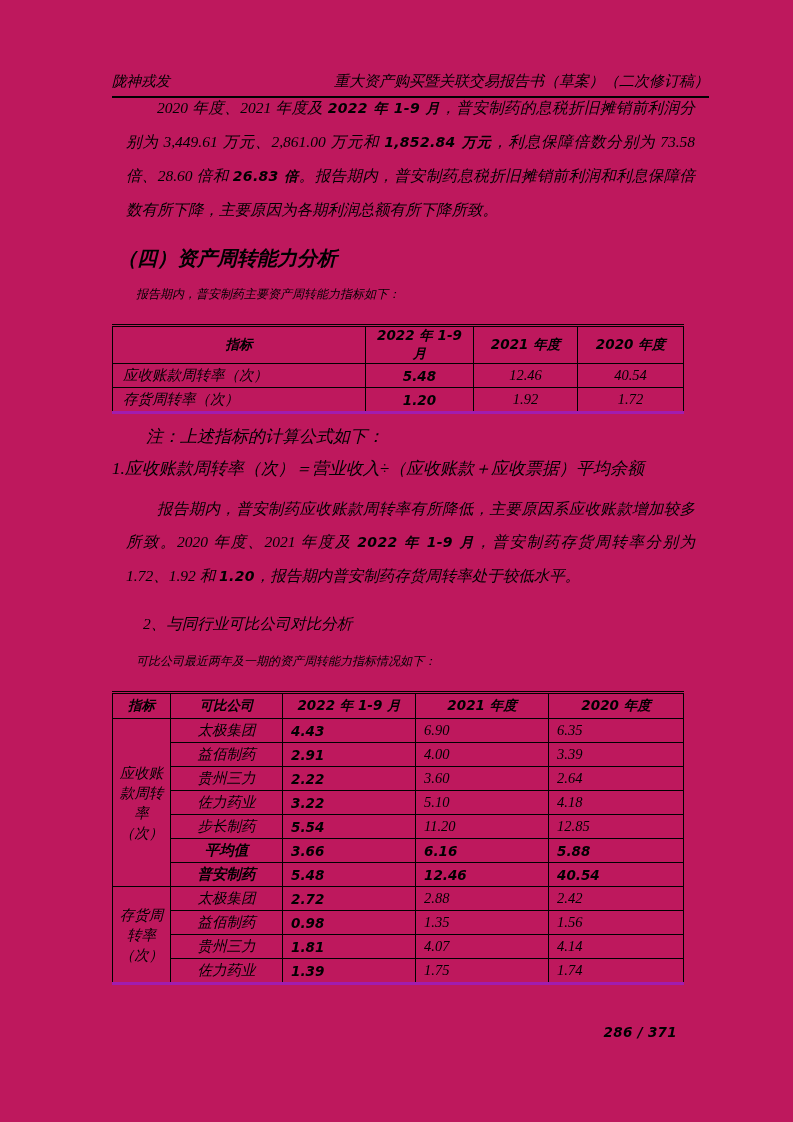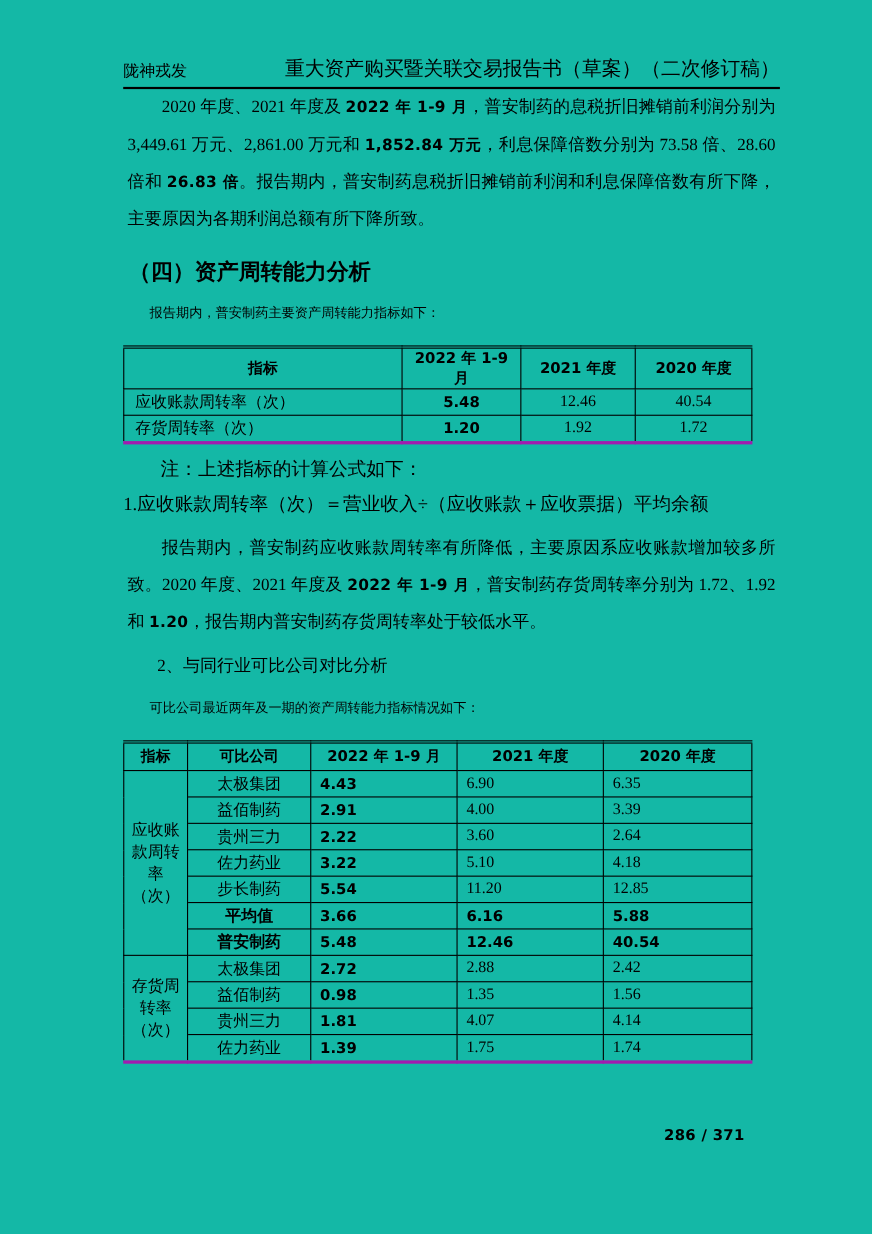--- a/index.html
+++ b/index.html
@@ -1,31 +1,31 @@
 <!DOCTYPE html>
 <html><head>
 <meta charset="utf-8">
 <style>
   html,body { margin:0; padding:0; background:#ffffff; }
   .page {
-    position:relative; width:793px; height:1122px; background:#14b8a6;
-    font-family:"Liberation Serif", serif; color:#000; overflow:hidden;
+    position:relative; width:793px; height:1122px; background:#be185d;
+    font-family:"Liberation Serif", serif; color:#000; overflow:hidden;font-style:italic;
   }
   
   .pg-header {
     position:absolute; top:50px; left:112px; right:84px;
     display:flex; justify-content:space-between; align-items:flex-end;
     border-bottom:2px solid #000; padding-bottom:5px;
   }
   .pg-header .hl { font-size:14.5px; }
-  .pg-header .hr { font-size:18px; }
+  .pg-header .hr { font-size:15px;margin-top:22px; }
   
   .content { position:absolute; top:77px; left:112px; width:597px; }
   p.body-p {
-    margin:4px; font-size:15.5px; line-height:33px;
+    margin:14px; font-size:15.5px; line-height:33px;
     text-align:justify; text-indent:2em;
   }
   .p1 { margin-top:19px; }
   .bd { font-family:"DejaVu Sans", sans-serif; font-weight:bold; font-size:14px; letter-spacing:0.3px; }
   .h4 {
     margin:17px 0 0 5px; font-size:20px; font-weight:bold;
     font-family:"Liberation Sans", sans-serif; line-height:30px;
   }
   .sub { margin-top:17px; font-size:15.5px; line-height:33px; text-indent:2em; }
   .lead { margin-top:5px; font-size:12px; line-height:33px; text-indent:2em; }

